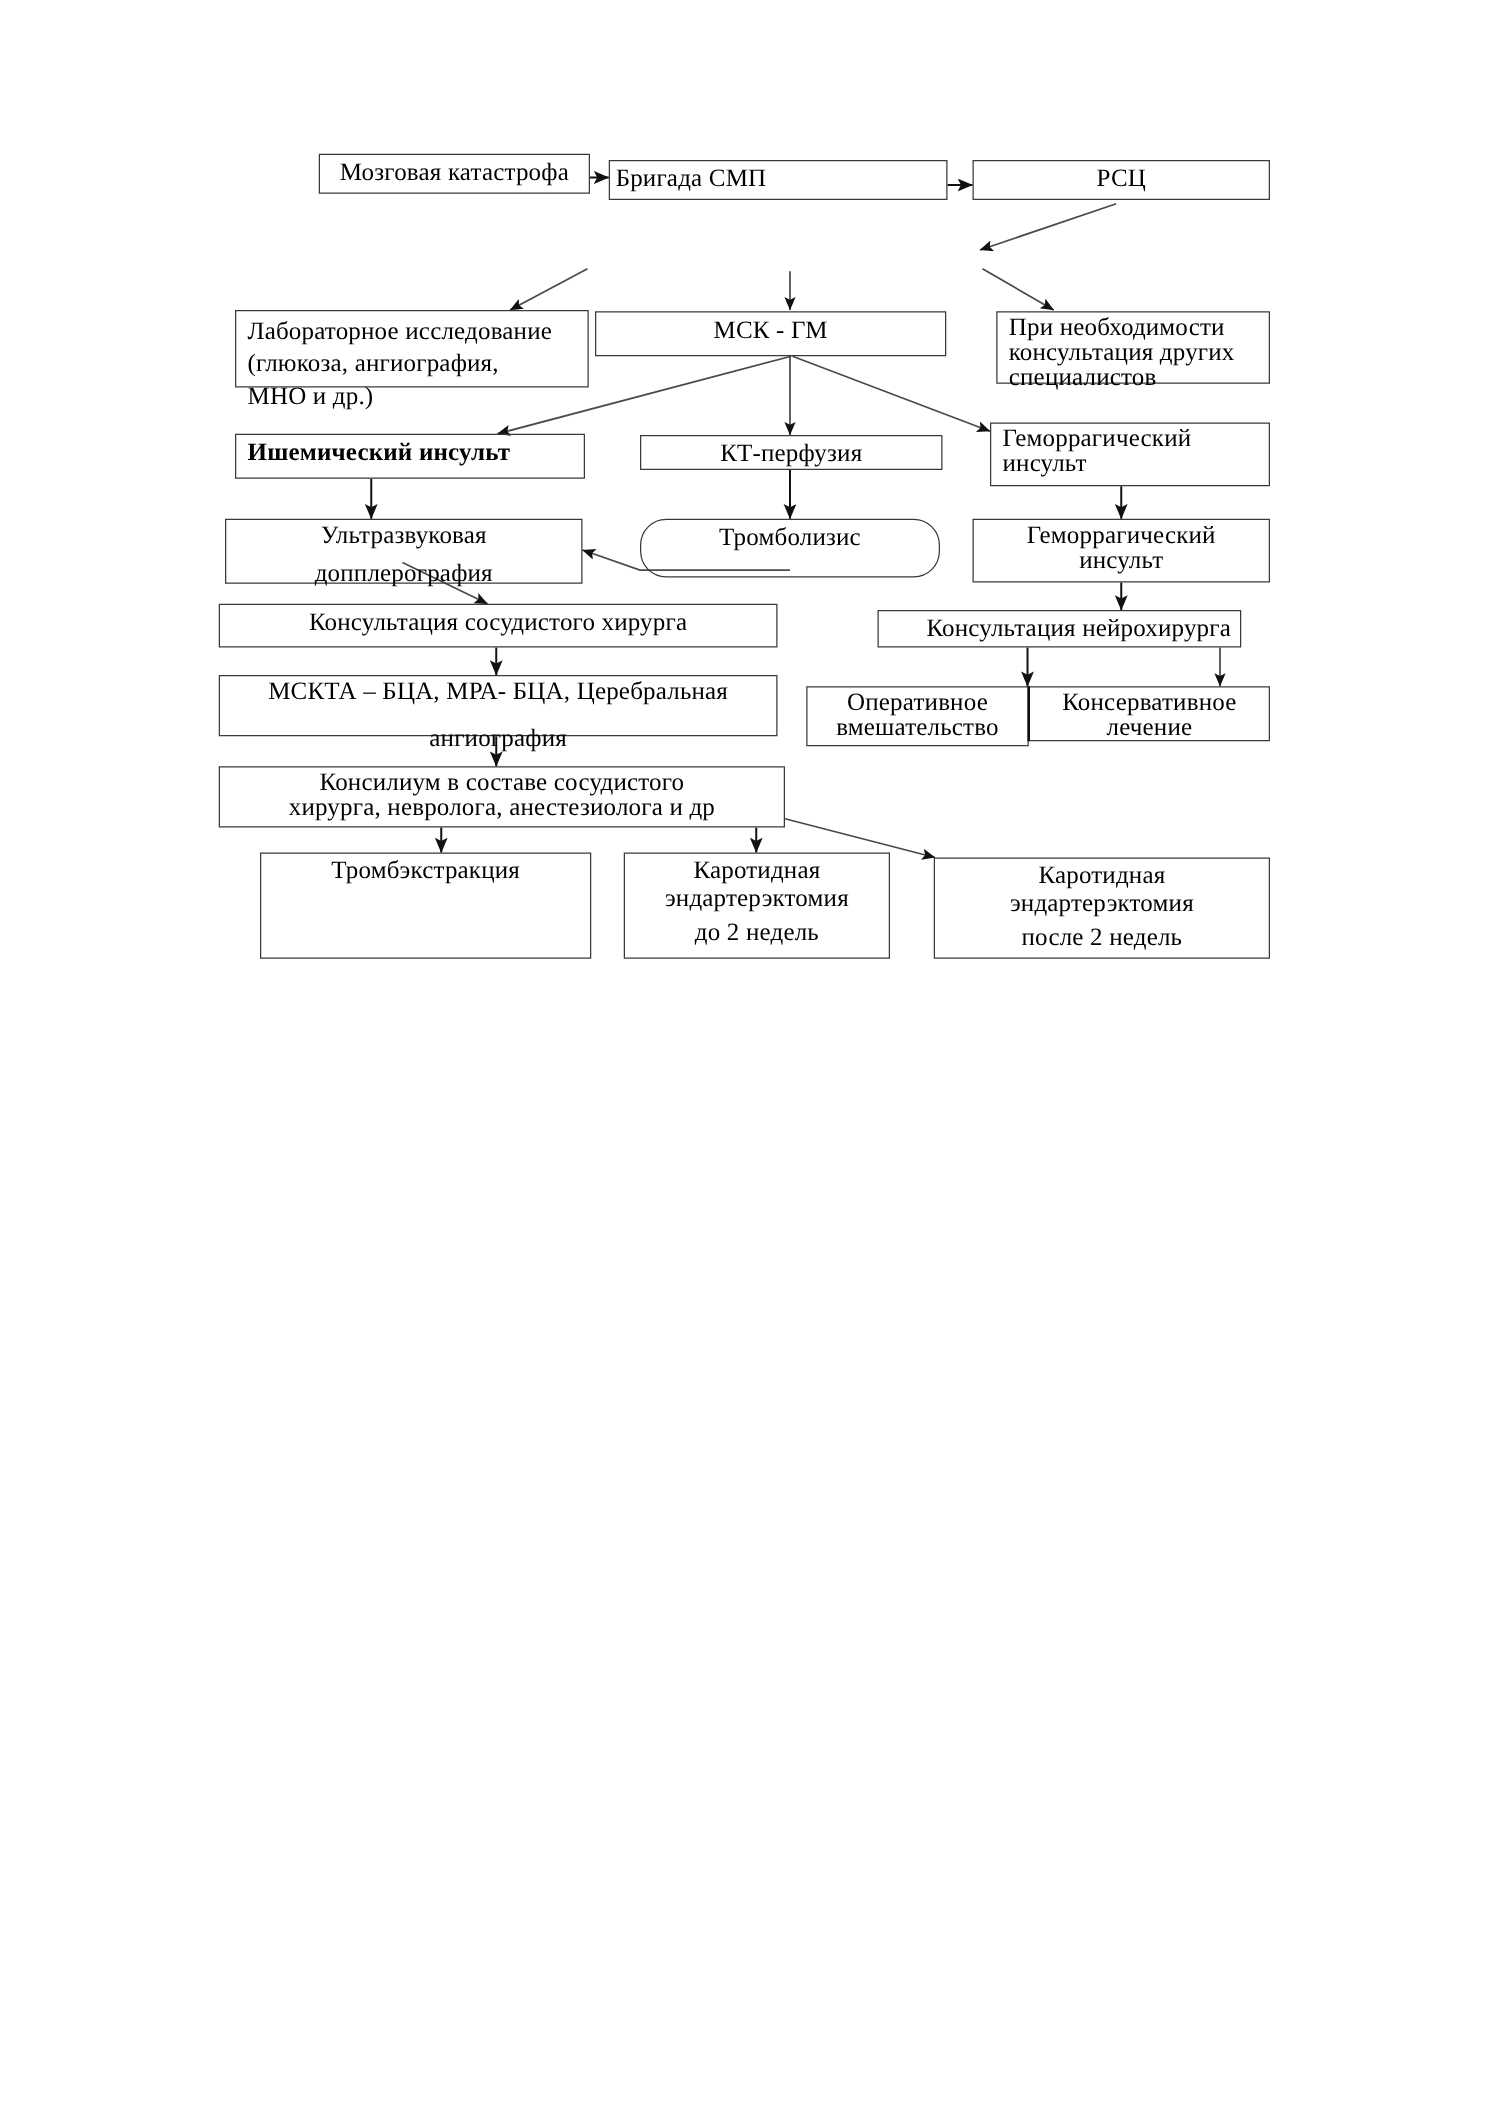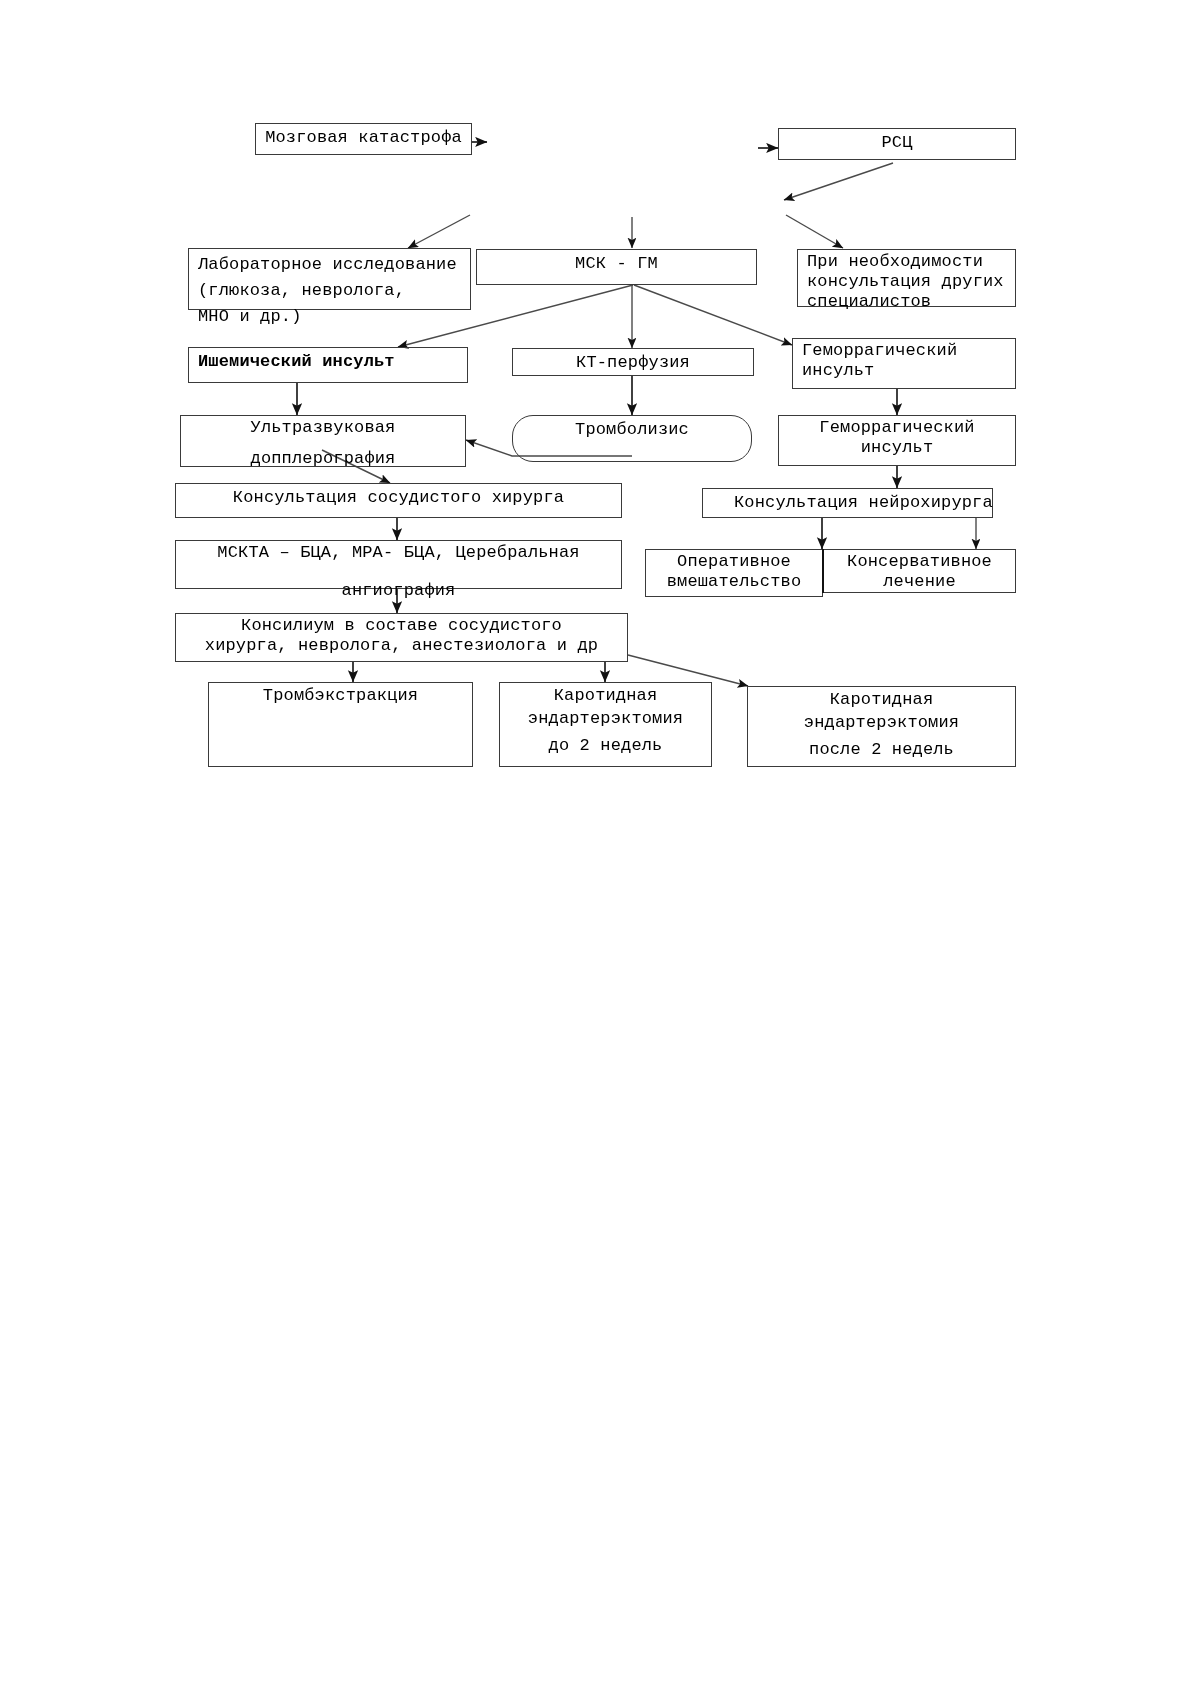--- a/index.html
+++ b/index.html
@@ -29,25 +29,24 @@
     display: flex;
     flex-direction: column;
     align-items: center;
     padding-top: 4px;
     z-index: 3;
   }
   .node .line {
     display: block;
     width: 100%;
     text-align: center;
-    font-size: 17px;
+    font-size: 20px;
     line-height: 20px;
     letter-spacing: 0.15px;
     white-space: nowrap;
-    font-family: Liberation Mono, monospace;
   }
   .node.left-align .line {
     text-align: left;
     padding-left: 9px;
     box-sizing: border-box;
   }
   .node.bold .line {
     font-weight: bold;
   }
   .node.loose .line {
@@ -132,29 +131,32 @@
 
     <line class="wire-dark" x1="605" y1="662" x2="605" y2="682" marker-end="url(#ah)"></line>
 
     <line class="wire" x1="628" y1="655" x2="748" y2="686" marker-end="url(#ah)"></line>
   </svg>
 
   <div class="node" style="left:255px; top:123px; width:217px; height:32px;">
     <span class="line">Мозговая катастрофа</span>
   </div>
 
+  <div class="node" style="left:487px; top:128px; width:271px; height:32px;">
+    <span class="line left-align" style="text-align:left; padding-left:9px;">Бригада СМП</span>
+  </div>
 
   <div class="node" style="left:778px; top:128px; width:238px; height:32px;">
     <span class="line">РСЦ</span>
   </div>
 
 
   <div class="node loose left-align" style="left:188px; top:248px; width:283px; height:62px; padding-top:3px;">
     <span class="line">Лабораторное исследование</span>
-    <span class="line">(глюкоза, невролога,</span>
+    <span class="line">(глюкоза, ангиография,</span>
     <span class="line">МНО и др.)</span>
   </div>
 
   <div class="node" style="left:476px; top:249px; width:281px; height:36px;">
     <span class="line">МСК - ГМ</span>
   </div>
 
   <div class="node left-align" style="left:797px; top:249px; width:219px; height:58px; padding-top:2px;">
     <span class="line">При необходимости</span>
     <span class="line">консультация других</span>

